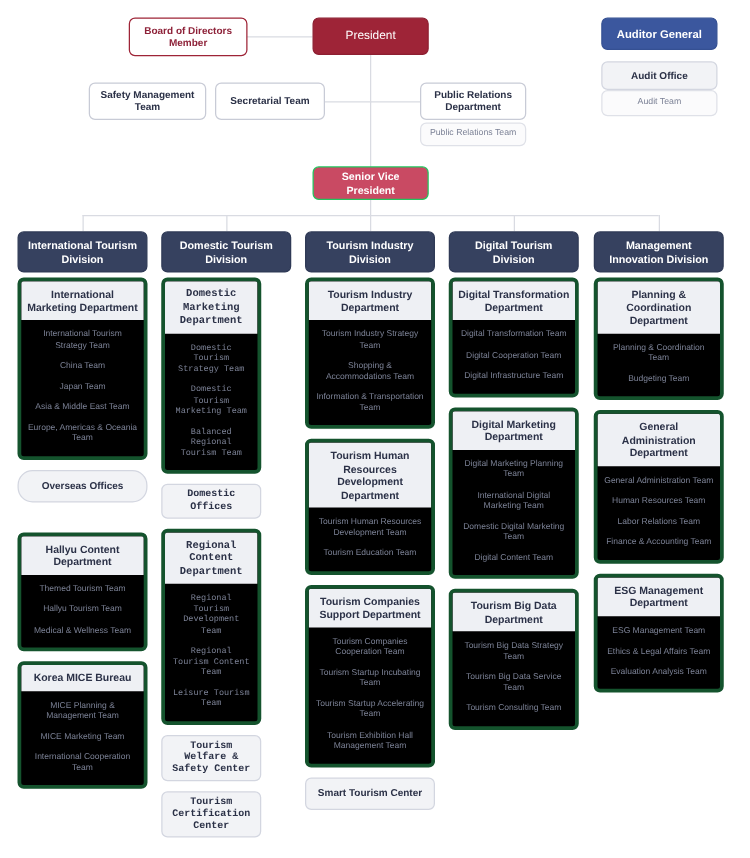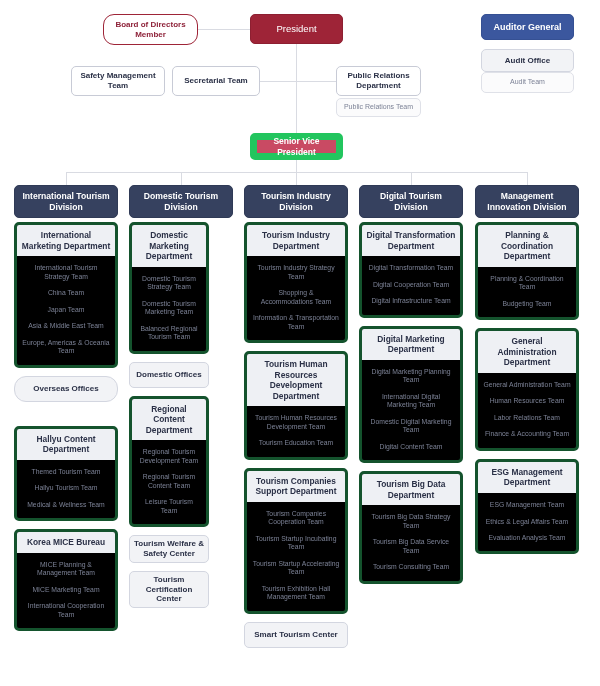--- a/index.html
+++ b/index.html
@@ -32,21 +32,21 @@
     color: #ffffff;
     font-size: 9.5px;
     font-weight: normal;
     border: 1px solid #8d1f31;
   }
   .box-svp {             
     background: #c94a63;
     color: #ffffff;
     font-size: 8.5px;
     font-weight: bold;
-    border: 7px solid #22c55e;
+    border: 1px solid #22c55e;
   }
   .box-board {           
     background: #ffffff;
     color: #8e2239;
     font-size: 8px;
     font-weight: bold;
     border: 1.3px solid #9e2437;
   }
   .box-auditor {         
     background: #3b579e;
@@ -129,21 +129,21 @@
   <div class="line h" style="left:260px; top:81px; width:37px;"></div>
   <div class="line h" style="left:296px; top:81px; width:40px;"></div>
   <div class="line v" style="left:296px; top:160px; height:12px;"></div>
   <div class="line h" style="left:66px; top:172px; width:461px;"></div>
   <div class="line v" style="left:66px; top:172px; height:13px;"></div>
   <div class="line v" style="left:181px; top:172px; height:13px;"></div>
   <div class="line v" style="left:296px; top:172px; height:13px;"></div>
   <div class="line v" style="left:411px; top:172px; height:13px;"></div>
   <div class="line v" style="left:527px; top:172px; height:13px;"></div>
 
-  <div class="box box-board" style="left:103px; top:14px; width:95px; height:31px;border-radius:11px;">Board of Directors Member</div>
+  <div class="box box-board" style="left:103px; top:14px; width:95px; height:31px;">Board of Directors Member</div>
 
   <div class="box box-exec" style="left:250px; top:14px; width:93px; height:30px;">President</div>
 
   <div class="box box-staff" style="left:71px; top:66px; width:94px; height:30px;">Safety Management Team</div>
 
   <div class="box box-staff" style="left:172px; top:66px; width:88px; height:30px;">Secretarial Team</div>
 
   <div class="box box-staff" style="left:336px; top:66px; width:85px; height:30px;">Public Relations Department</div>
 
   <div class="box box-sub" style="left:336px; top:98px; width:85px; height:19px;">Public Relations Team</div>
@@ -181,21 +181,21 @@
         <div class="dept-title">Korea MICE Bureau</div>
         <div class="dept-teams">
           <div class="team">MICE Planning &amp; Management Team</div>
           <div class="team">MICE Marketing Team</div>
           <div class="team">International Cooperation Team</div>
         </div>
       </div>
     </div>
 
   <div class="box box-division" style="left:129px; top:185px; width:104px; height:33px;">Domestic Tourism Division</div>
-  <div id="col2" style="position:absolute; left:129px; top:222px; width:80px;">
+  <div id="col2" style="position:absolute; left:129px; top:222px; width:80px;font-family:Liberation Mono, monospace;">
       <div class="dept" style="position: relative; width: 100%; margin-bottom: 8px;">
         <div class="dept-title">Domestic Marketing Department</div>
         <div class="dept-teams">
           <div class="team">Domestic Tourism Strategy Team</div>
           <div class="team">Domestic Tourism Marketing Team</div>
           <div class="team">Balanced Regional Tourism Team</div>
         </div>
       </div>
       <div class="box box-center" style="position: relative; width: 100%; min-height: 26px; margin-bottom: 8px;">Domestic Offices</div>
       <div class="dept" style="position: relative; width: 100%; margin-bottom: 8px;">

